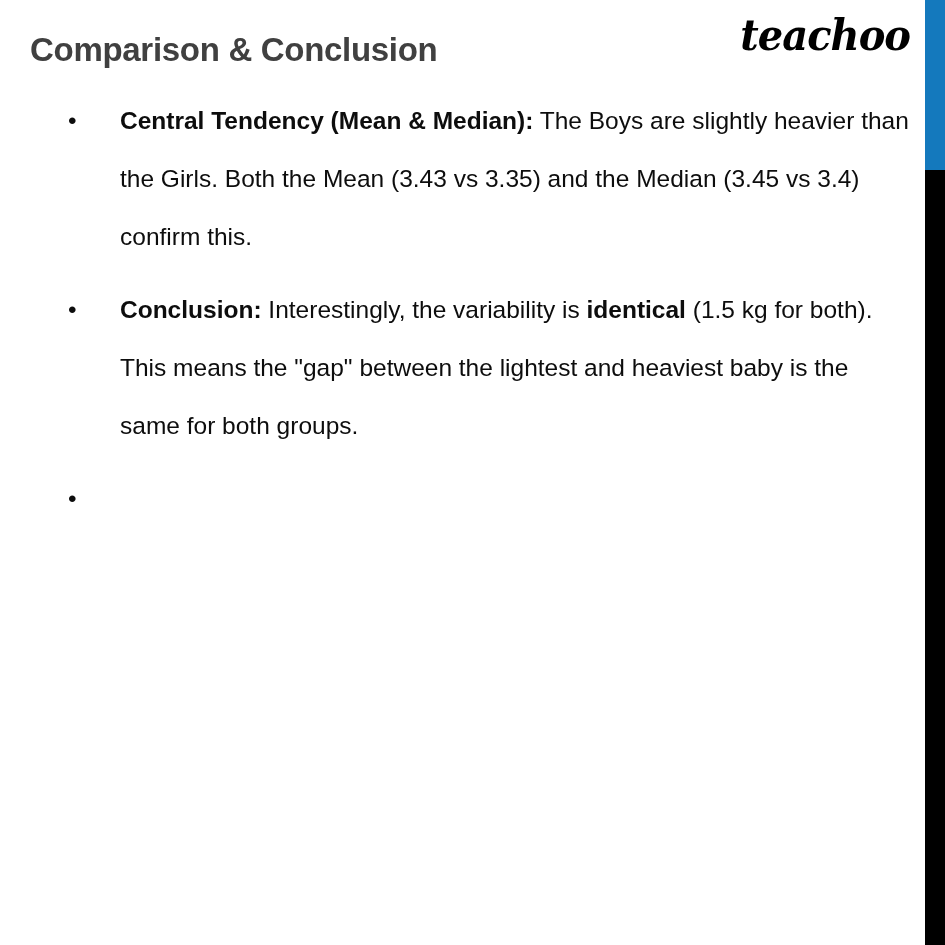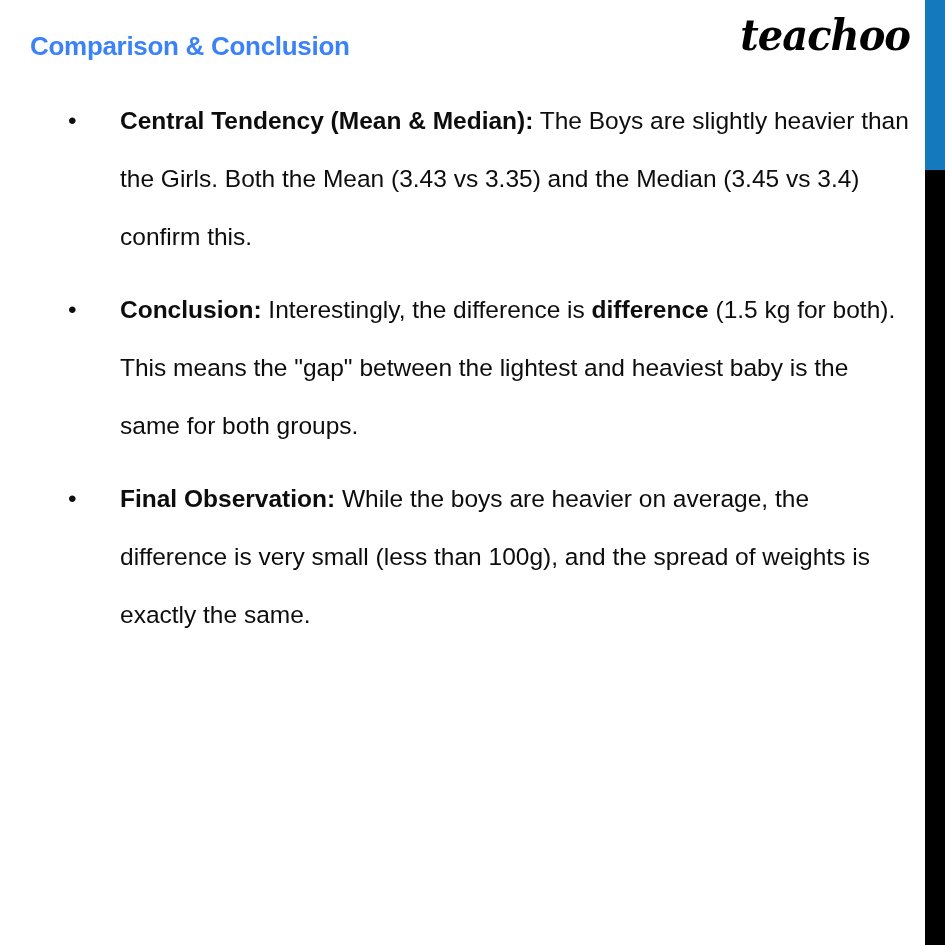--- a/index.html
+++ b/index.html
@@ -36,24 +36,24 @@
     bottom: 0;
     background: #000000;
   }
 
   
   .slide-title {
     position: absolute;
     left: 30px;
     top: 31px;
     font-family: "Liberation Sans", sans-serif;
-    font-size: 26px;
+    font-size: 33px;
     font-weight: bold;
     letter-spacing: -0.3px;
-    color: #3b82f6;
+    color: #404040;
     white-space: nowrap;
   }
 
   .brand-logo {
     position: absolute;
     right: 35px;
     top: 14px;
     font-family: "DejaVu Serif", serif;
     font-size: 40px;
     font-weight: bold;
@@ -119,23 +119,22 @@
 
   <ul class="bullet-list">
 
     <li class="bullet-item">
       <span class="bullet-marker">•</span>
       <span class="bullet-text"><span class="b">Central Tendency (Mean &amp; Median):</span><span> The Boys are slightly heavier than the Girls. Both the Mean (3.43 vs 3.35) and the Median (3.45 vs 3.4) confirm this.</span></span>
     </li>
 
     <li class="bullet-item">
       <span class="bullet-marker">•</span>
-      <span class="bullet-text"><span class="b">Conclusion:</span><span> Interestingly, the difference is </span><span class="b">difference</span><span> (1.5 kg for both). This means the "gap" between the lightest and heaviest baby is the same for both groups.</span></span>
+      <span class="bullet-text"><span class="b">Conclusion:</span><span> Interestingly, the variability is </span><span class="b">identical</span><span> (1.5 kg for both). This means the "gap" between the lightest and heaviest baby is the same for both groups.</span></span>
     </li>
 
     <li class="bullet-item">
       <span class="bullet-marker">•</span>
-      <span class="bullet-text"><span class="b">Final Observation:</span><span> While the boys are heavier on average, the difference is very small (less than 100g), and the spread of weights is exactly the same.</span></span>
     </li>
 
   </ul>
 
 </div>
 
 </body></html>

